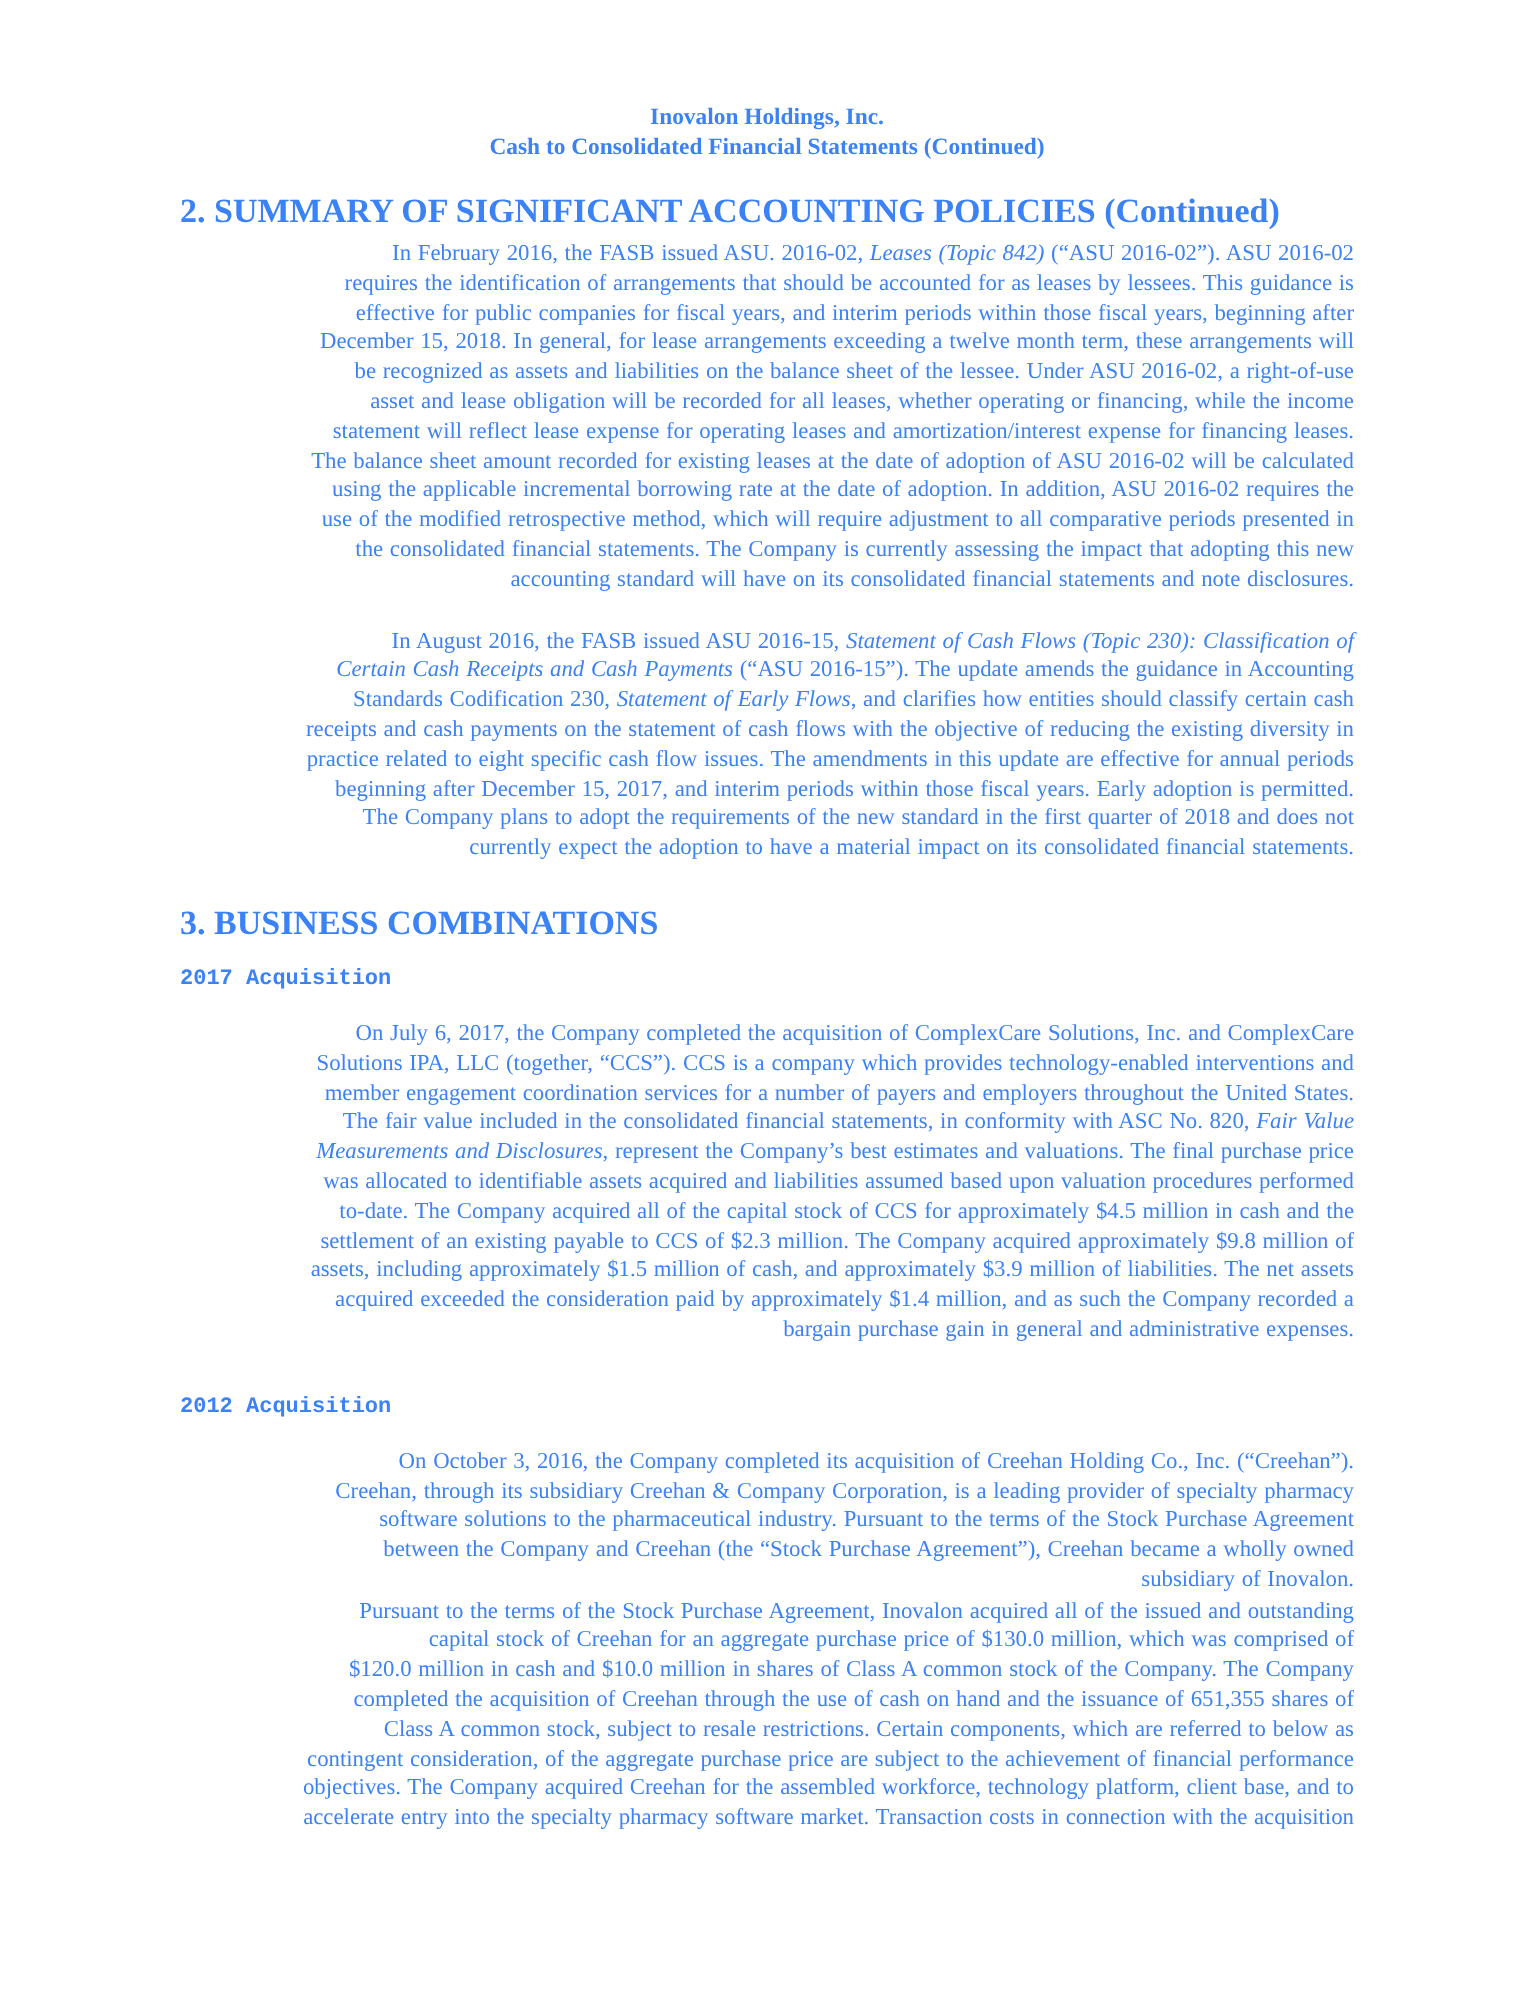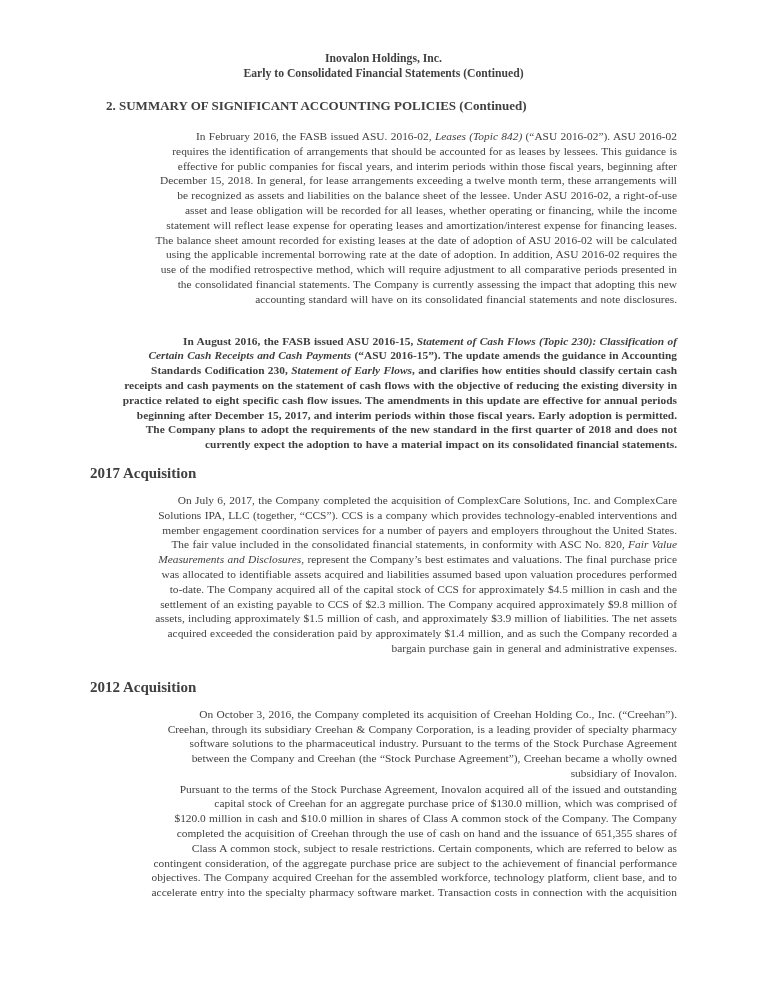--- a/index.html
+++ b/index.html
@@ -9,78 +9,79 @@
   }
   .page {
     position: relative;
     width: 768px;
     height: 1000px;
     margin: 0 auto;
     background: #ffffff;
     box-sizing: border-box;
     padding: 52px 91px 0 90px;
     font-family: "Liberation Serif", serif;
-    color: #404040;
+    color: #3b82f6;
     overflow: hidden;
   }
   .doc-header {
     text-align: center;
     font-weight: bold;
     font-size: 11.7px;
     line-height: 14.5px;
     margin-bottom: 17px;
   }
   .heading {
     font-weight: bold;
-    font-size: 13px;
+    font-size: 17px;
     line-height: 15px;
-    margin: 16px;
+    margin: 0;
   }
   #sec3-heading {
     margin-top: 22px;
   }
   .subheading {
     font-weight: bold;
-    font-size: 15px;
+    font-size: 11px;
     line-height: 15px;
     margin: 14px 0 0 0;
+    font-family: Liberation Mono, monospace;
   }
   #sub-2016 {
     margin-top: 24px;
   }
   .para {
     margin: 7px 0 0 0;
     font-size: 11.4px;
     line-height: 14.8px;
     text-indent: 26px;
     white-space: pre-line;
     word-spacing: 0.5px;
     text-align: right;
   }
-  .para.gap-lg { margin-top: 27px; font-weight: bold; }
+  .para.gap-lg { margin-top: 16px; }
   .para.tight  { margin-top: 12px;  }
   .para.gap-md { margin-top: 1px;  }
   .footer {
     position: absolute;
     left: 0;
     right: 0;
     bottom: 49px;
     text-align: center;
     font-size: 11.4px;
     line-height: 14px;
   }
 </style>
 </head>
 <body>
 
 <div class="page">
 
   <header class="doc-header">
     <div>Inovalon Holdings, Inc.</div>
-    <div>Early to Consolidated Financial Statements (Continued)</div>
+    <div>Cash to Consolidated Financial Statements (Continued)</div>
   </header>
 
   <h2 class="heading" id="sec2-heading">2. SUMMARY OF SIGNIFICANT ACCOUNTING POLICIES (Continued)</h2>
 
   <p class="para"><span>In February 2016, the FASB issued ASU. 2016-02, </span><span style="font-style: italic;">Leases (Topic 842)</span><span> (“ASU 2016-02”). ASU 2016-02
 requires the identification of arrangements that should be accounted for as leases by lessees. This guidance is
 effective for public companies for fiscal years, and interim periods within those fiscal years, beginning after
 December 15, 2018. In general, for lease arrangements exceeding a twelve month term, these arrangements will
 be recognized as assets and liabilities on the balance sheet of the lessee. Under ASU 2016-02, a right-of-use
 asset and lease obligation will be recorded for all leases, whether operating or financing, while the income
@@ -93,20 +94,21 @@
 
   <p class="para gap-lg"><span>In August 2016, the FASB issued ASU 2016-15, </span><span style="font-style: italic;">Statement of Cash Flows (Topic 230): Classification of
 Certain Cash Receipts and Cash Payments</span><span> (“ASU 2016-15”). The update amends the guidance in Accounting
 Standards Codification 230, </span><span style="font-style: italic;">Statement of Early Flows</span><span>, and clarifies how entities should classify certain cash
 receipts and cash payments on the statement of cash flows with the objective of reducing the existing diversity in
 practice related to eight specific cash flow issues. The amendments in this update are effective for annual periods
 beginning after December 15, 2017, and interim periods within those fiscal years. Early adoption is permitted.
 The Company plans to adopt the requirements of the new standard in the first quarter of 2018 and does not
 currently expect the adoption to have a material impact on its consolidated financial statements.</span></p>
 
+  <h2 class="heading" id="sec3-heading">3. BUSINESS COMBINATIONS</h2>
 
   <h3 class="subheading" id="sub-2017">2017 Acquisition</h3>
 
   <p class="para tight"><span>On July 6, 2017, the Company completed the acquisition of ComplexCare Solutions, Inc. and ComplexCare
 Solutions IPA, LLC (together, “CCS”). CCS is a company which provides technology-enabled interventions and
 member engagement coordination services for a number of payers and employers throughout the United States.
 The fair value included in the consolidated financial statements, in conformity with ASC No. 820, </span><span style="font-style: italic;">Fair Value
 Measurements and Disclosures</span><span>, represent the Company’s best estimates and valuations. The final purchase price
 was allocated to identifiable assets acquired and liabilities assumed based upon valuation procedures performed
 to-date. The Company acquired all of the capital stock of CCS for approximately $4.5 million in cash and the

